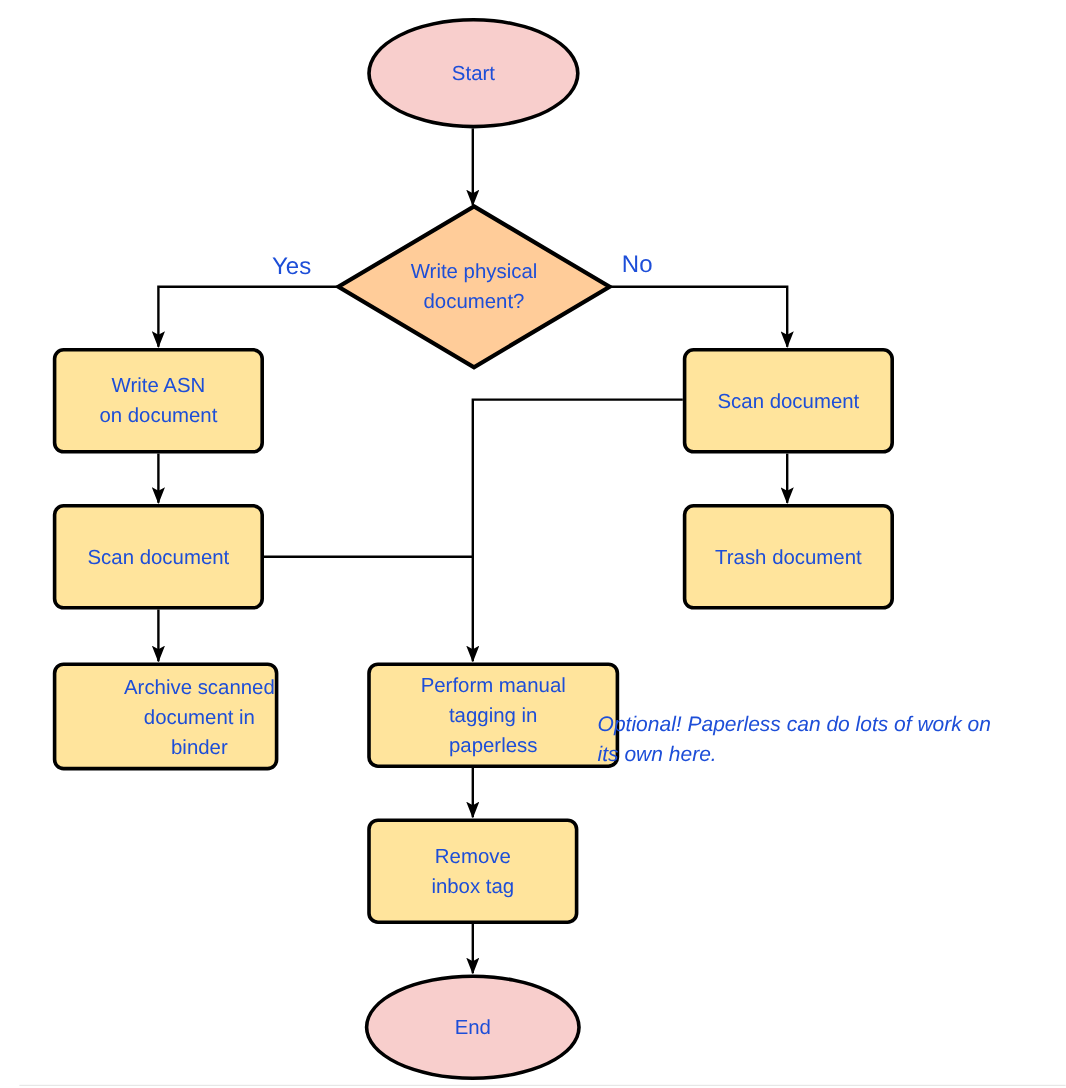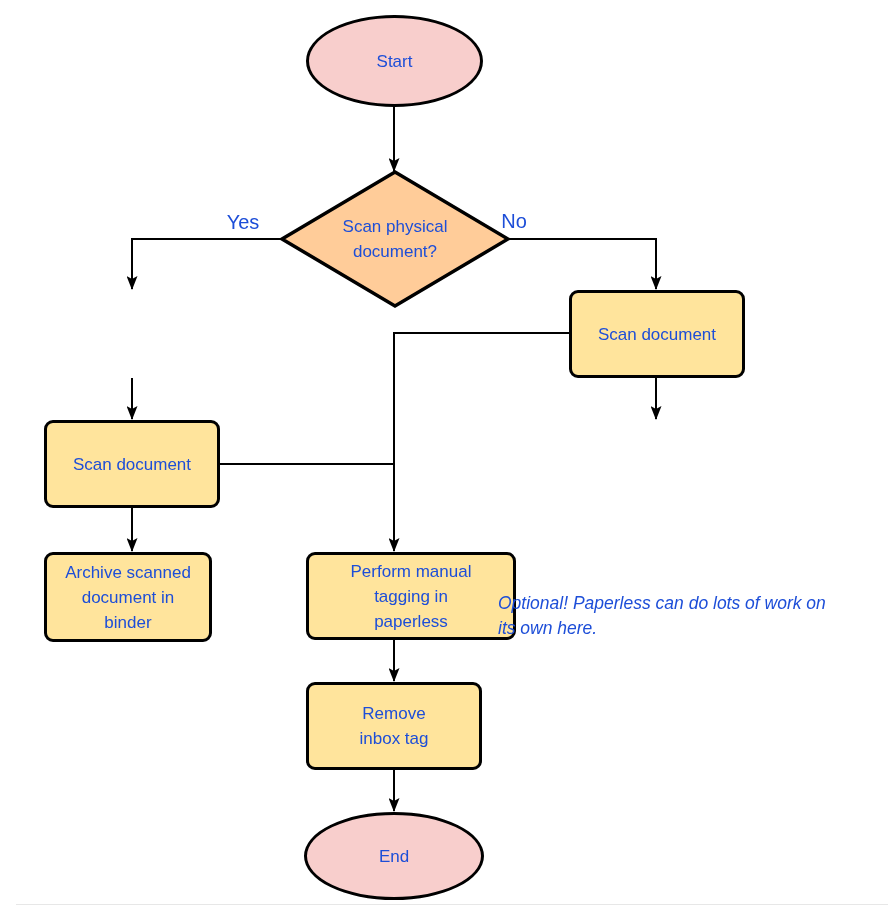--- a/index.html
+++ b/index.html
@@ -86,57 +86,64 @@
     <path d="M378,640 L378,681" fill="none" stroke="#000000" stroke-width="2" marker-end="url(#arr)"></path>
 
     <path d="M378,770 L378,811" fill="none" stroke="#000000" stroke-width="2" marker-end="url(#arr)"></path>
   </svg>
 
   <div class="node term" style="left: 290px; top: 15px; width: 177px; height: 92px; background: rgb(248, 206, 204);">
     <span>Start</span>
   </div>
 
   <div class="diamond-label" style="left:294px;top:214px;width:170px;height:50px;">
-    <span>Scan physical
+    <span>Write physical
 document?</span>
   </div>
 
+  <div class="node proc" style="left: 28px; top: 290px; width: 176px; height: 88px; background: rgb(255, 228, 156);">
+    <span>Write ASN
+on document</span>
+  </div>
 
   <div class="node proc" style="left: 28px; top: 420px; width: 176px; height: 88px; background: rgb(255, 228, 156);">
     <span>Scan document</span>
   </div>
 
-  <div class="node proc" style="left: 28px; top: 552px; width: 168px; height: 90px; background: rgb(255, 228, 156);">
+  <div class="node proc" style="left: 28px; top: 552px; width: 188px; height: 90px; background: rgb(255, 228, 156); justify-content: flex-end;">
     <span>Archive scanned
 document in
 binder</span>
   </div>
 
   <div class="node proc" style="left: 553px; top: 290px; width: 176px; height: 88px; background: rgb(255, 228, 156);">
     <span>Scan document</span>
   </div>
 
+  <div class="node proc" style="left: 553px; top: 420px; width: 176px; height: 88px; background: rgb(255, 228, 156);">
+    <span>Trash document</span>
+  </div>
 
   <div class="node proc" style="left: 290px; top: 552px; width: 210px; height: 88px; background: rgb(255, 228, 156);">
     <span>Perform manual
 tagging in
 paperless</span>
   </div>
 
   <div class="node term" style="left: 288px; top: 812px; width: 180px; height: 88px; background: rgb(248, 206, 204);">
     <span>End</span>
   </div>
 
   <div class="node proc" style="left: 290px; top: 682px; width: 176px; height: 88px; background: rgb(255, 228, 156);">
     <span>Remove
 inbox tag</span>
   </div>
 
   <div class="edge-label" style="left:205px;top:212px;width:44px;">Yes</div>
 
-  <div class="edge-label" style="left:476px;top:211px;width:44px;">No</div>
+  <div class="edge-label" style="left:493px;top:211px;width:44px;">No</div>
 
   <div class="annotation" style="left:482px;top:591px;width:400px;">Optional! Paperless can do lots of work on
 its own here.</div>
 
   <div class="bottom-rule"></div>
 
 </div>
 
 </body></html>

